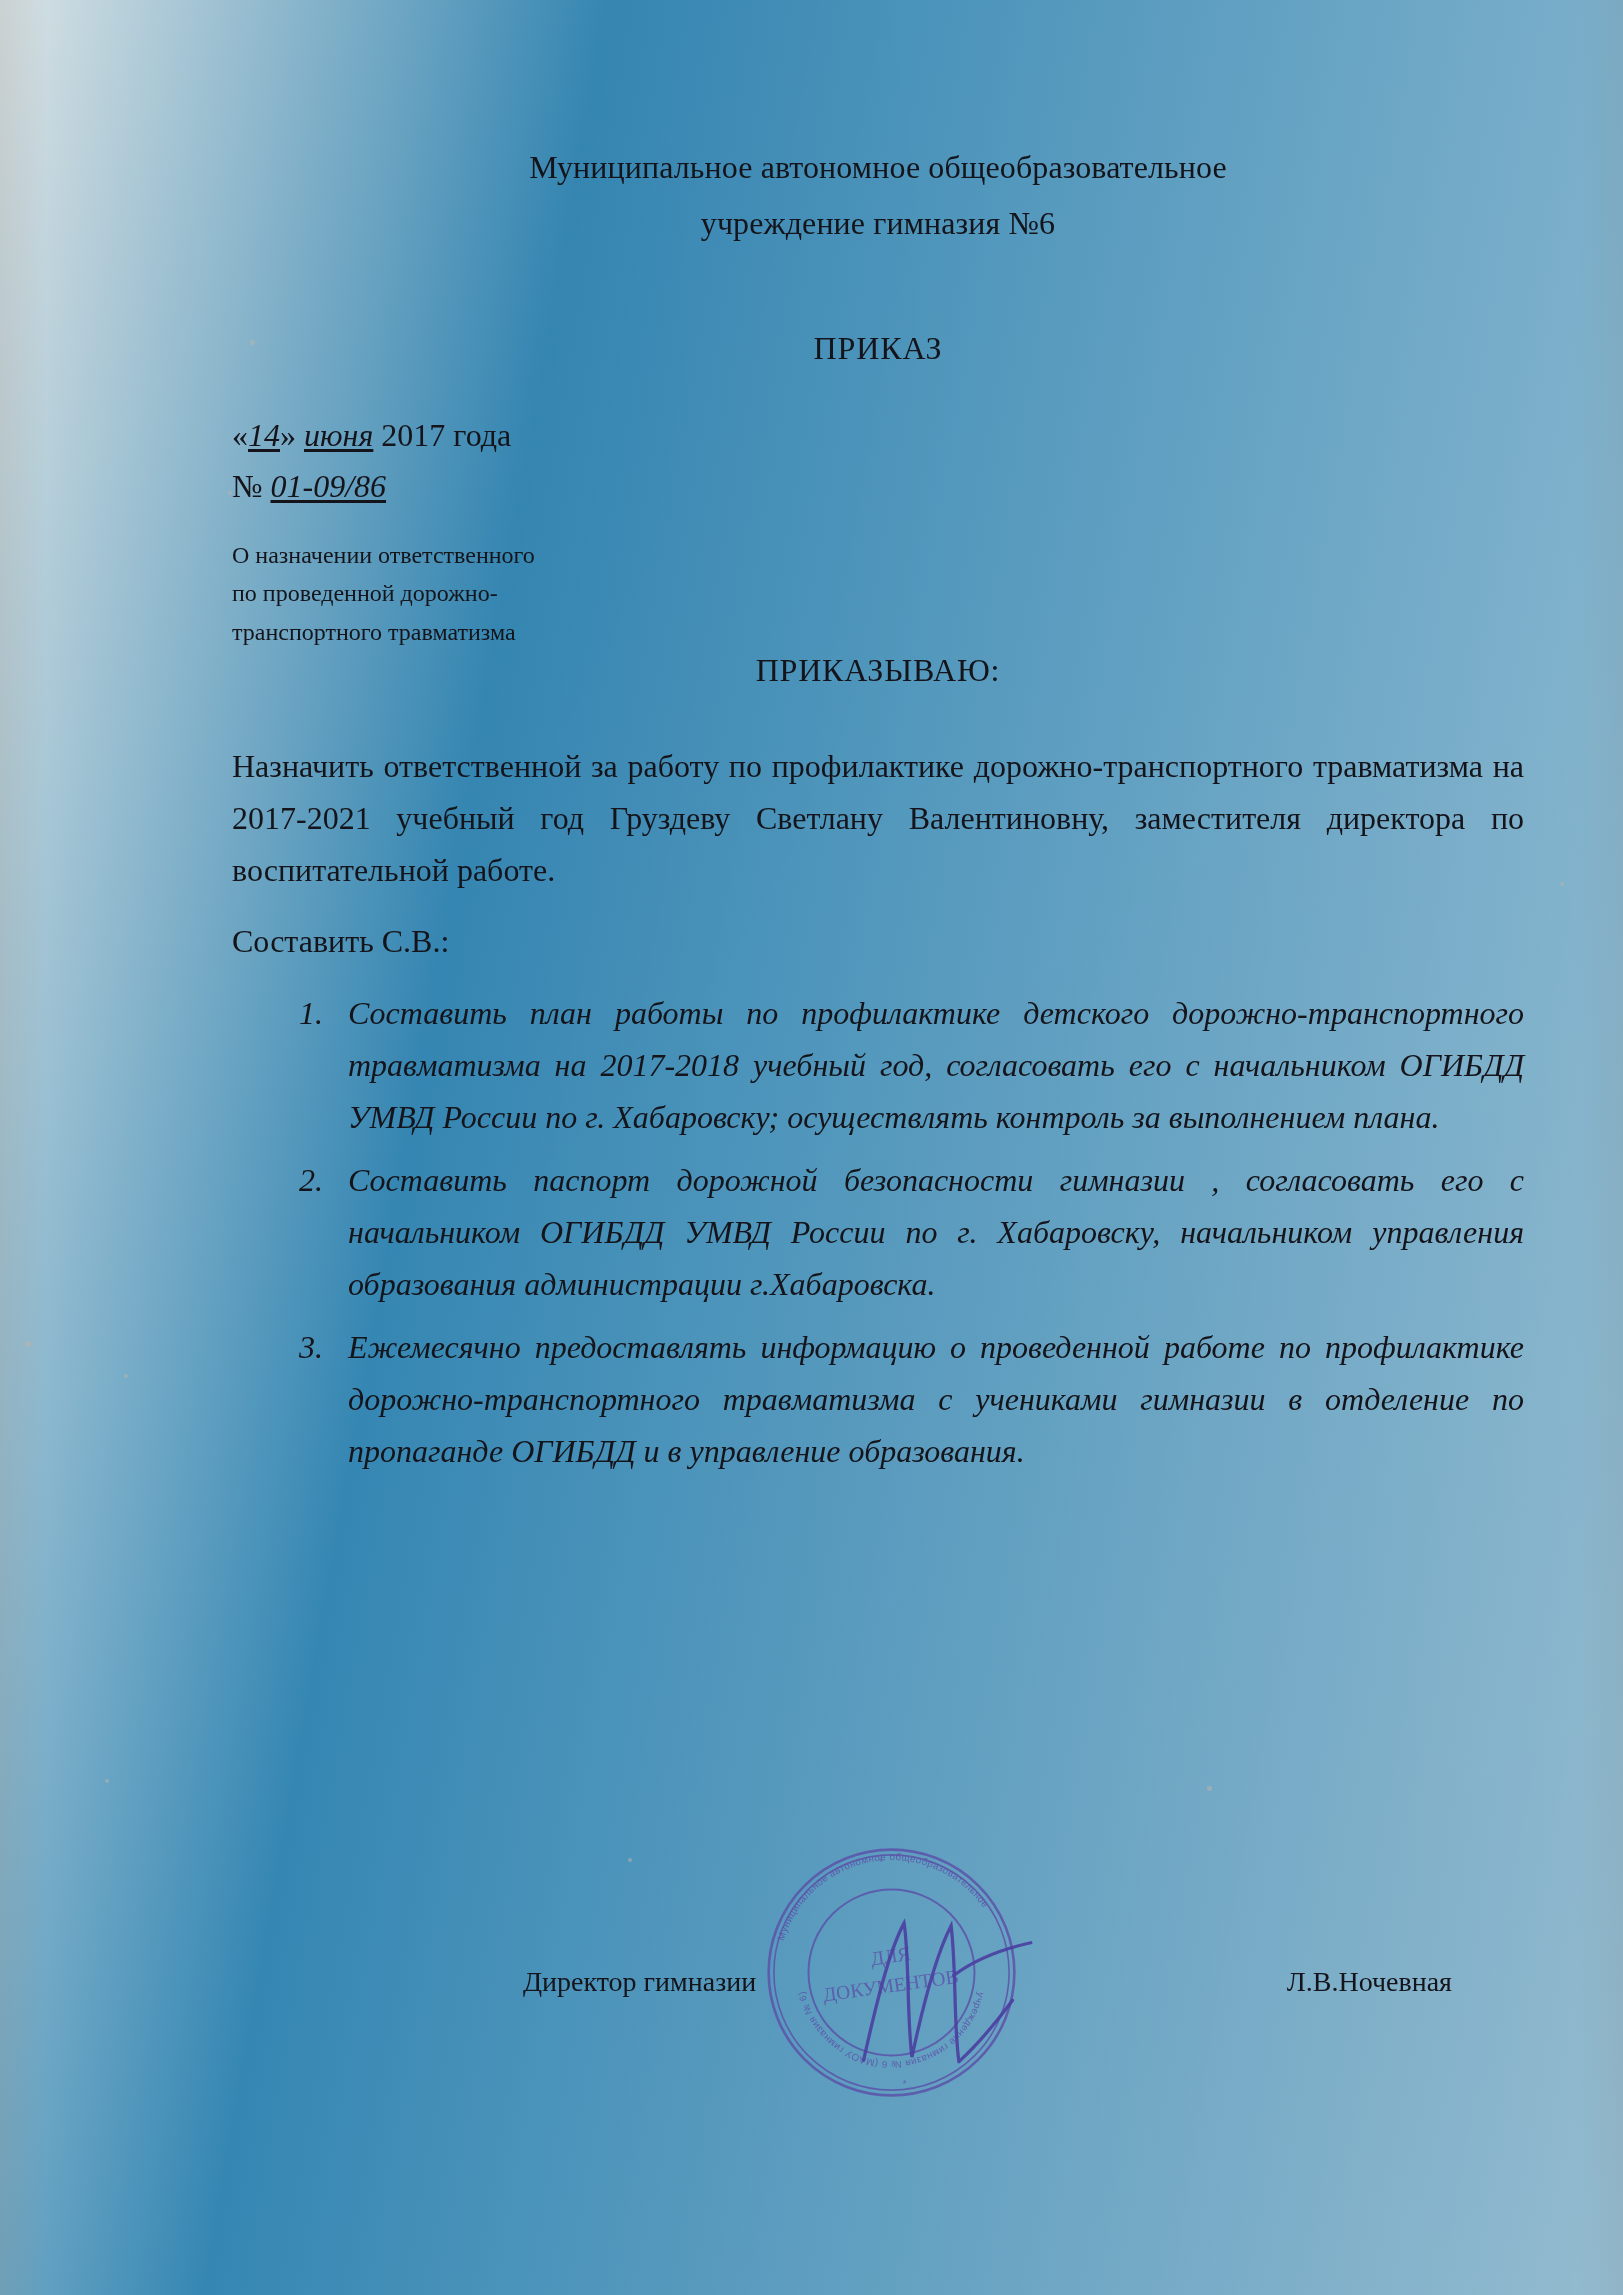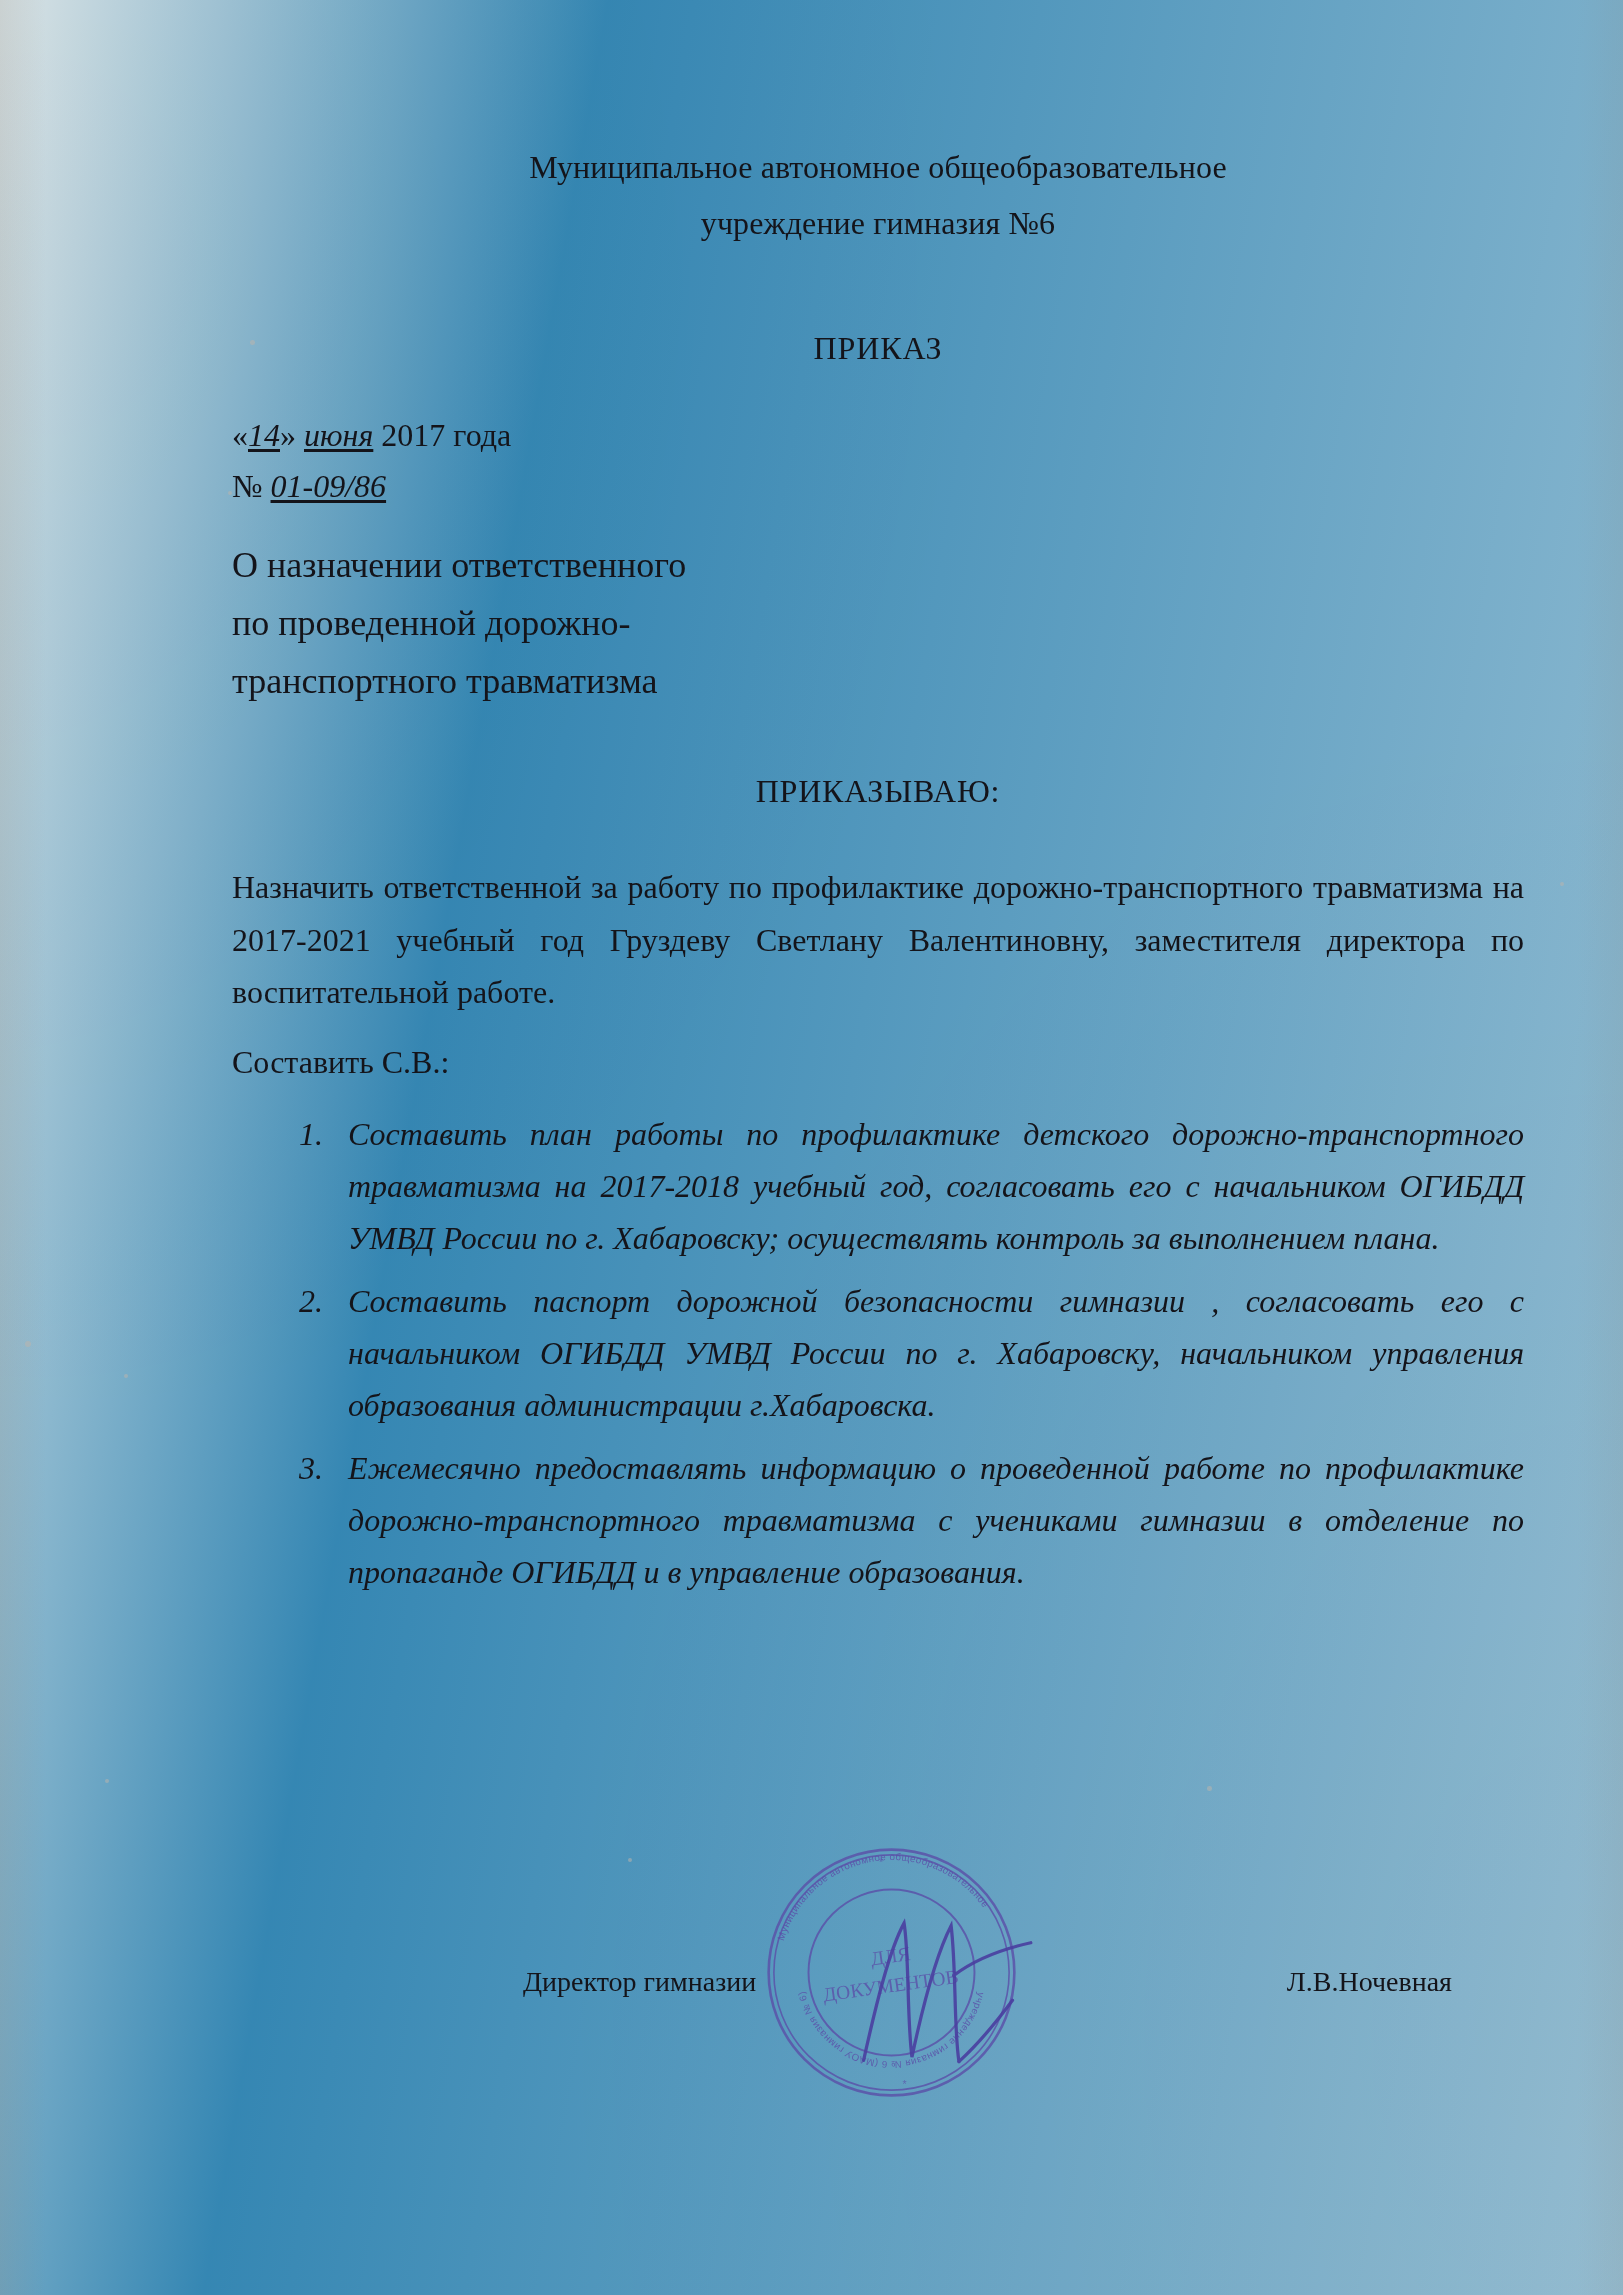--- a/index.html
+++ b/index.html
@@ -74,33 +74,32 @@
   .meta {
     margin-top: 43px;
     font-size: 32px;
     line-height: 1.60;
   }
   .meta .row { white-space: pre; }
   .u { text-decoration: underline; text-underline-offset: 3.3px; font-style: italic; }
 
   .subject {
     margin-top: 23.6px;
-    font-size: 36px;
+    font-size: 24px;
     line-height: 1.62;
     max-width: 543px;
   }
   .subject .just {
     text-align: justify;
     text-align-last: left;
   }
 
   .prikazyvayu {
     text-align: center;
     font-size: 32px;
-    margin-top: 63px;
     letter-spacing: 0.8px;
   }
 
   .body-par {
     margin-top: 51px;
     font-size: 32px;
     line-height: 1.63;
     text-align: justify;
     text-align-last: left;
   }

